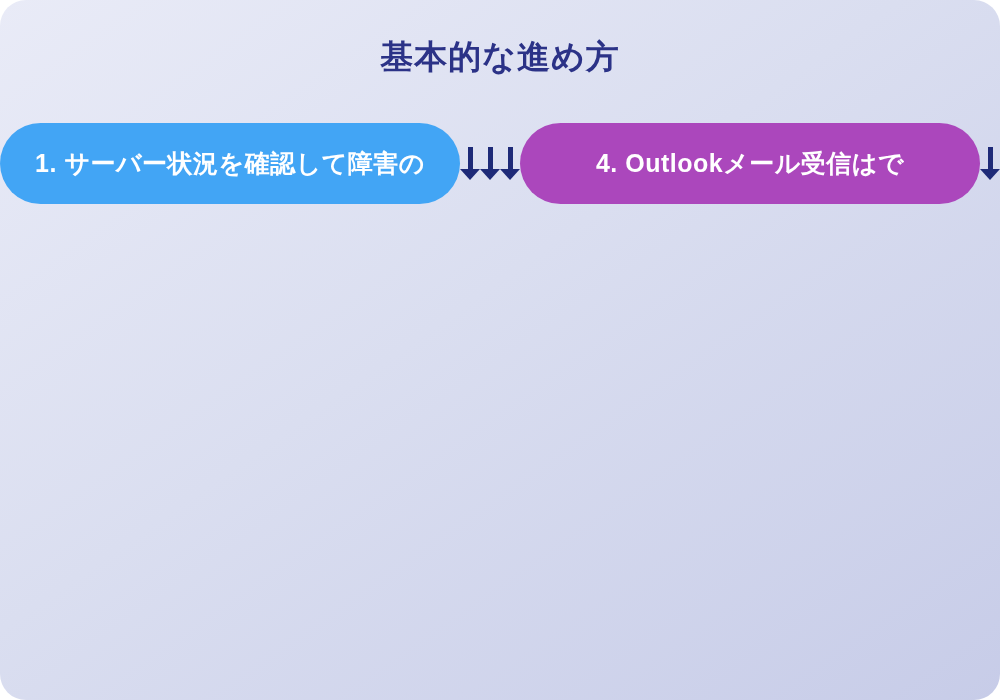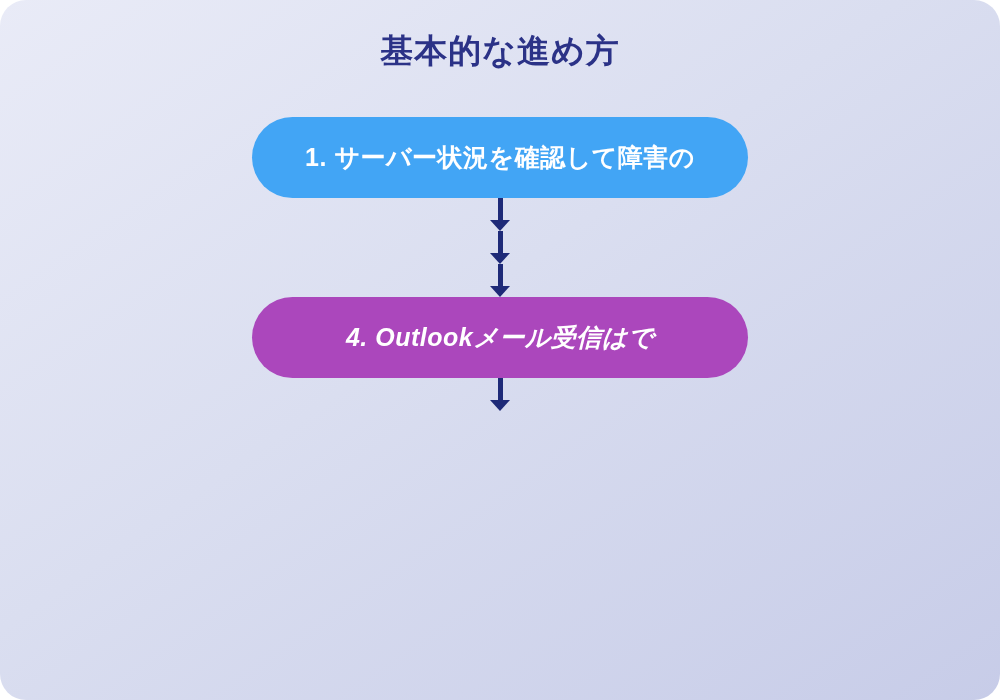--- a/index.html
+++ b/index.html
@@ -13,33 +13,33 @@
   .canvas {
     position: relative;
     width: 1000px;
     height: 700px;
     border-radius: 26px;
     background: linear-gradient(145deg, #e9ebf7 0%, #dadef0 45%, #c7cce8 100%);
     overflow: hidden;
     box-sizing: border-box;
   }
   .page-title {
-    margin: 4px;
+    margin: 10px;
     padding-top: 27px;
     text-align: center;
     font-size: 33px;
     line-height: 1.2;
     font-weight: 700;
     color: #2b3287;
     letter-spacing: 1px;
   }
   .flow {
     margin-top: 46px;
     display: flex;
-    flex-direction: column;
+    flex-direction: row;
     align-items: center;
   }
   .step {
     width: 496px;
     height: 81px;
     border-radius: 41px;
     display: flex;
     align-items: center;
     justify-content: center;
     box-sizing: border-box;
@@ -91,21 +91,21 @@
     <div class="connector-line" style="background: rgb(30, 42, 120);"></div>
     <div class="connector-head" style="border-top-color: rgb(30, 42, 120);"></div>
   </div>
 
 
   <div class="connector">
     <div class="connector-line" style="background: rgb(30, 42, 120);"></div>
     <div class="connector-head" style="border-top-color: rgb(30, 42, 120);"></div>
   </div>
 
-  <div class="step" style="background: rgb(171, 71, 188); font-style: italic;">
+  <div class="step" style="background: rgb(171, 71, 188);">
     <span class="step-label" style="color: rgb(255, 255, 255);">4. Outlookメール受信はで</span>
   </div>
 
   <div class="connector">
     <div class="connector-line" style="background: rgb(30, 42, 120);"></div>
     <div class="connector-head" style="border-top-color: rgb(30, 42, 120);"></div>
   </div>
 
 </div>
 </div>

